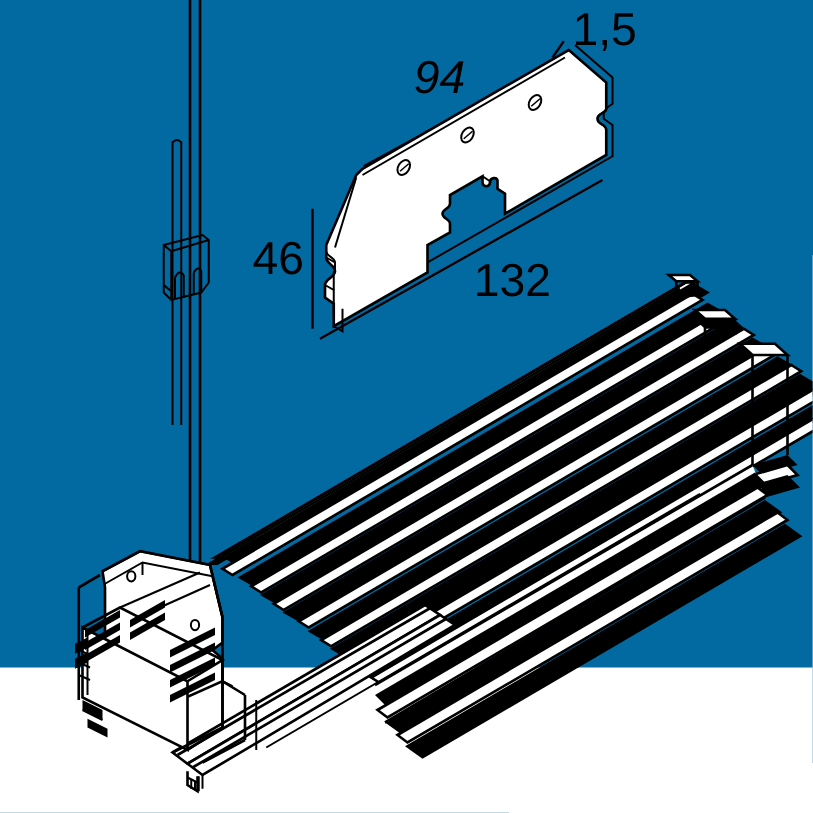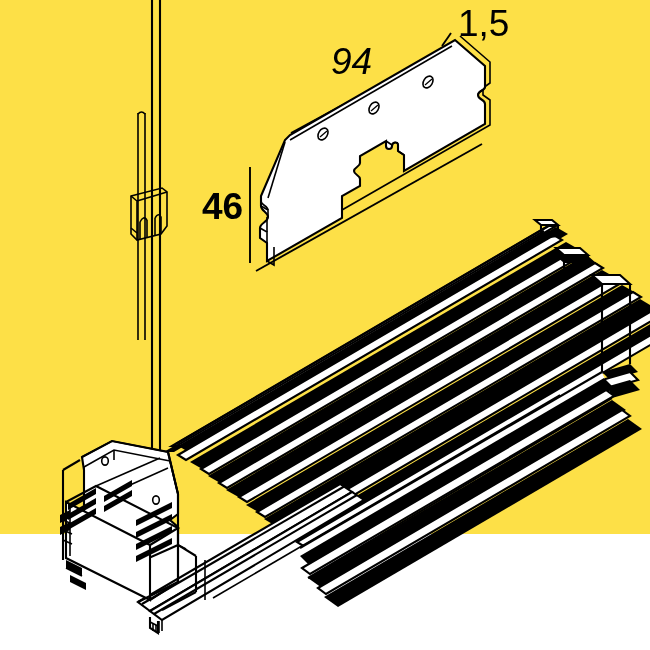--- a/index.html
+++ b/index.html
@@ -2,34 +2,34 @@
 <html><head>
 <meta charset="utf-8">
 <title>Technical Drawing</title>
 <style>
   html,body{margin:0;padding:0;background:#ffffff;}
   body{
     width:650px;height:650px;overflow:hidden;
     font-family:"Liberation Sans", sans-serif;
     -webkit-font-smoothing:antialiased;
   }
-  #sheet{position:relative;width:650px;height:534px;background:#fde047;}
+  #sheet{position:relative;width:650px;height:534px;background:#0369a1;}
   #sheet svg{position:absolute;left:0;top:0;width:650px;height:650px;display:block;}
   .dim-label{
     position:absolute;
     font-family:"Liberation Sans", sans-serif;
     color:#000;
     font-weight:400;
     white-space:nowrap;
     line-height:1;
     user-select:none;
   }
   #lbl-15{left:458px;top:5px;font-size:37px;}
   #lbl-94{left:331px;top:43px;font-size:37px;font-style:italic;}
-  #lbl-46{left:202px;top:188px;font-size:37px;font-weight:bold;}
+  #lbl-46{left:202px;top:188px;font-size:37px;}
   #lbl-132{left:379px;top:206px;font-size:37px;}
 </style>
 </head>
 <body>
 
 <div id="sheet">
 
   <svg viewBox="0 0 650 650" xmlns="http://www.w3.org/2000/svg">
 
     <defs>
@@ -315,14 +315,15 @@
 
     </g>
   </svg>
 
   <div class="dim-label" id="lbl-15">1,5</div>
 
   <div class="dim-label" id="lbl-94">94</div>
 
   <div class="dim-label" id="lbl-46">46</div>
 
+  <div class="dim-label" id="lbl-132">132</div>
 
 </div>
 
 </body></html>

